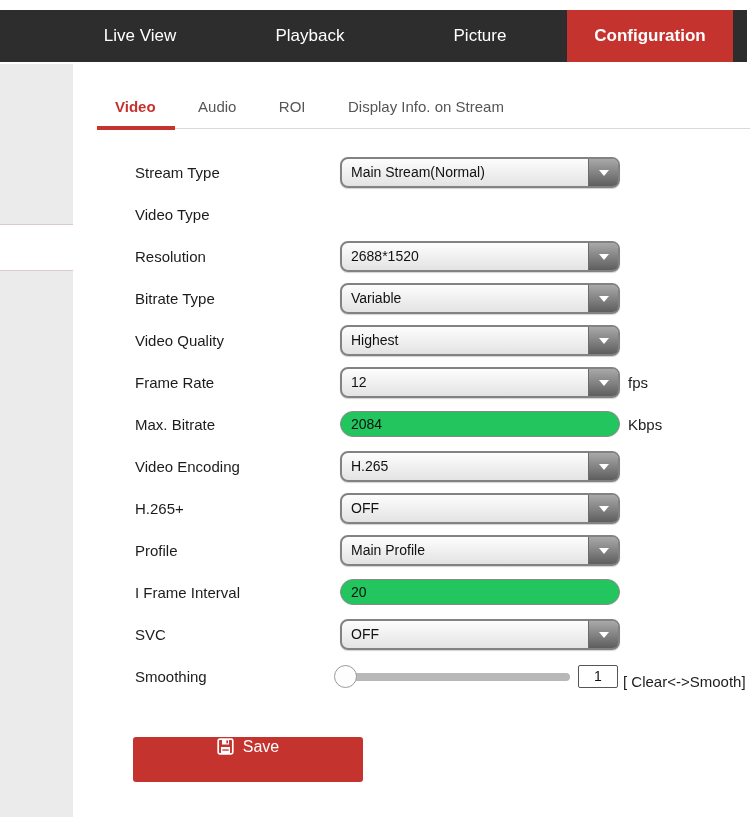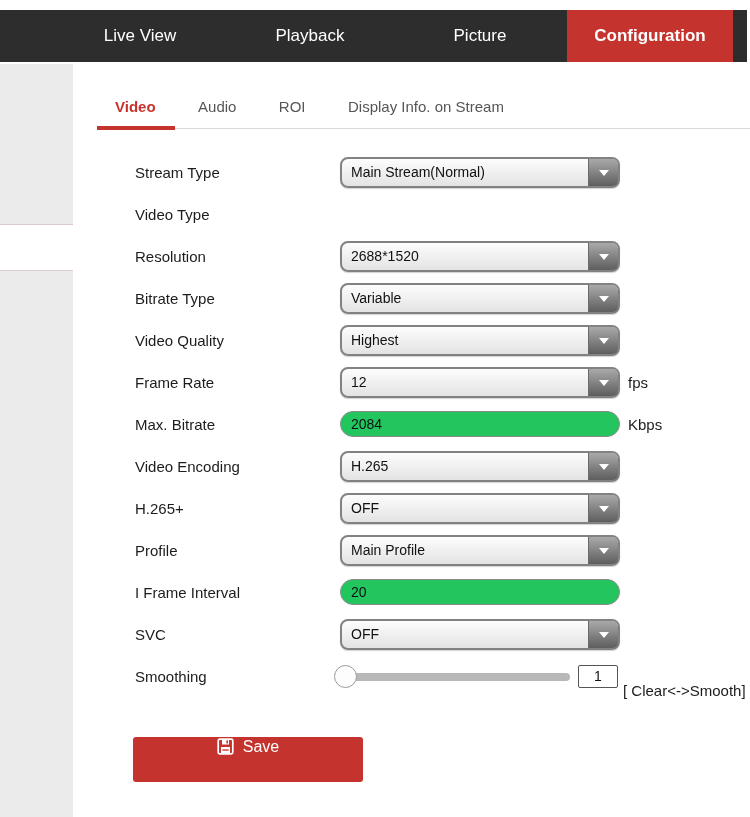--- a/index.html
+++ b/index.html
@@ -55,21 +55,21 @@
     font-family:"Liberation Sans",sans-serif;font-size:14px;color:#111;outline:none;}
 
   
   .slider-track{position:absolute;left:212px;top:12px;width:223px;height:8px;background:#b8b8b8;
     border-radius:4px;}
   .slider-handle{position:absolute;left:199px;top:4px;width:23px;height:23px;background:#fdfdfd;
     border:1.5px solid #9a9a9a;border-radius:50%;box-sizing:border-box;cursor:pointer;}
   .slider-val{position:absolute;left:443px;top:4px;width:40px;height:23px;box-sizing:border-box;
     border:1.5px solid #555;border-radius:2px;background:#fff;text-align:center;line-height:20px;
     font-size:14px;color:#111;}
-  .slider-hint{position:absolute;left:488px;top:14px;line-height:31px;font-size:15px;color:#1c1c1c;white-space:nowrap;}
+  .slider-hint{position:absolute;left:488px;top:5px;line-height:31px;font-size:15px;color:#1c1c1c;white-space:nowrap;}
 
   
   .save-btn{position:absolute;left:60px;top:675px;width:230px;height:45px;background:#c5332e;
     border:none;border-radius:3px;color:#fff;font-size:16px;cursor:pointer;
     display:flex;align-items:flex-start;justify-content:center;gap:9px;
     font-family:"Liberation Sans",sans-serif;}
   .save-btn svg{display:block;}
 </style>
 </head>
 <body>

